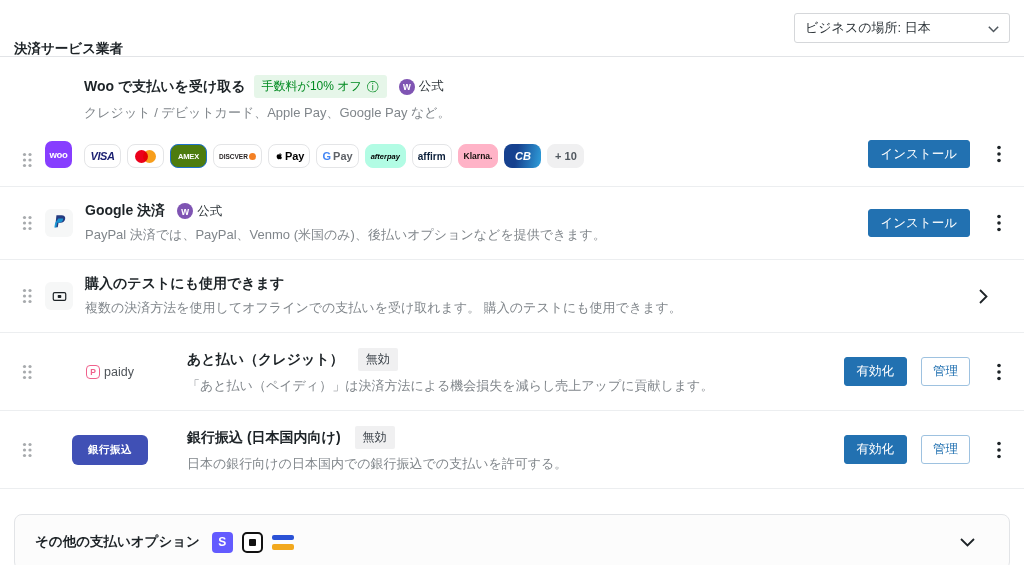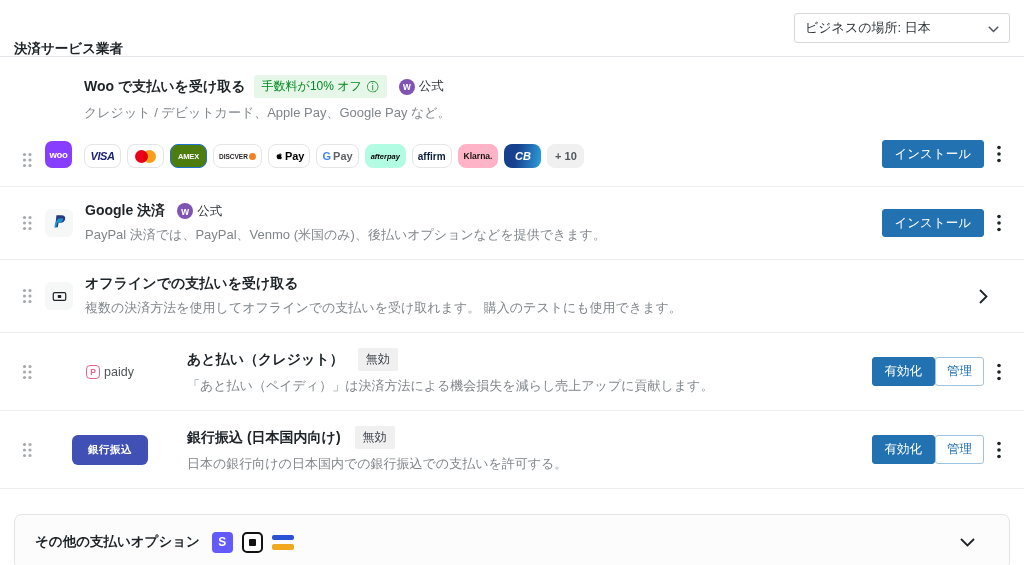--- a/index.html
+++ b/index.html
@@ -48,21 +48,21 @@
   .pm.applepay svg { display:block; }
   .pm.gpay { font-size:11px; gap:2px; }
   .pm.gpay .g { color:#4285f4; }
   .pm.gpay .pay { color:#5f6368; font-weight:600; }
   .pm.afterpay { background:#b2fce4; border-color:#b2fce4; color:#000; font-size:7.5px; font-style:italic; }
   .pm.affirm { color:#0b1f3a; font-size:10px; }
   .pm.klarna { background:#ffb3c7; border-color:#ffb3c7; color:#17120f; font-size:8.5px; }
   .pm.cb { background:linear-gradient(100deg,#16418f 35%,#2f9fdb); border:none; color:#fff; font-style:italic; font-size:11px; }
   .pm.more { background:#f0f0f1; border-color:#f0f0f1; color:#50575e; font-size:11px; font-weight:600; }
 
-  .actions { margin-left:auto; display:flex; align-items:center; gap:0; padding-right:2px; flex:0 0 auto; }
+  .actions { margin-left:auto; display:flex; align-items:center; gap:14px; padding-right:2px; flex:0 0 auto; }
   .btn { font-family:inherit; font-size:12.5px; border-radius:3px; cursor:pointer; line-height:1; }
   .btn-primary { background:#2271b1; border:1px solid #2271b1; color:#fff; padding:7px 12px; }
   .btn-secondary { background:#fff; border:1px solid #9ec2e0; color:#2271b1; padding:7px 11px; }
   .kebab { width:18px; height:20px; display:flex; align-items:center; justify-content:center; cursor:pointer; margin-left:6px; }
   .chev-right { margin-left:auto; padding-right:22px; cursor:pointer; display:flex; align-items:center; }
 
   .other-panel { margin:25px 14px 0; height:56px; border:1px solid #e2e4e7; border-radius:8px; background:#fcfcfc; display:flex; align-items:center; padding:0 34px 0 20px; cursor:pointer; }
   .other-label { font-size:13.5px; font-weight:bold; color:#1d2327; }
   .other-icons { display:flex; align-items:center; gap:9px; margin-left:12px; }
   .stripe-icon { width:21px; height:21px; background:#635bff; border-radius:4px; color:#fff; font-size:12px; font-weight:bold; display:flex; align-items:center; justify-content:center; }
@@ -214,21 +214,21 @@
       </svg>
   </span>
   <span class="tile gray">
     <svg width="17" height="15" viewBox="0 0 24 20">
       <rect x="3.2" y="4.5" width="17.6" height="11" rx="2" fill="none" stroke="#1d2327" stroke-width="1.7"></rect>
       <rect x="9.5" y="7.8" width="5" height="4.4" rx="1" fill="#1d2327"></rect>
     </svg>
   </span>
   <div class="content">
     <div class="title-line">
-      <span class="p-title">オフラインでの支払いを受け取る</span>
+      <span class="p-title">購入のテストにも使用できます</span>
     </div>
     <div class="p-desc">複数の決済方法を使用してオフラインでの支払いを受け取れます。 購入のテストにも使用できます。</div>
   </div>
   <span class="chev-right">
     <svg width="9" height="15" viewBox="0 0 9 15">
         <polyline points="1,1 7.5,7.5 1,14" fill="none" stroke="#1d2327" stroke-width="1.8"></polyline>
       </svg>
   </span>
 </div>
 

